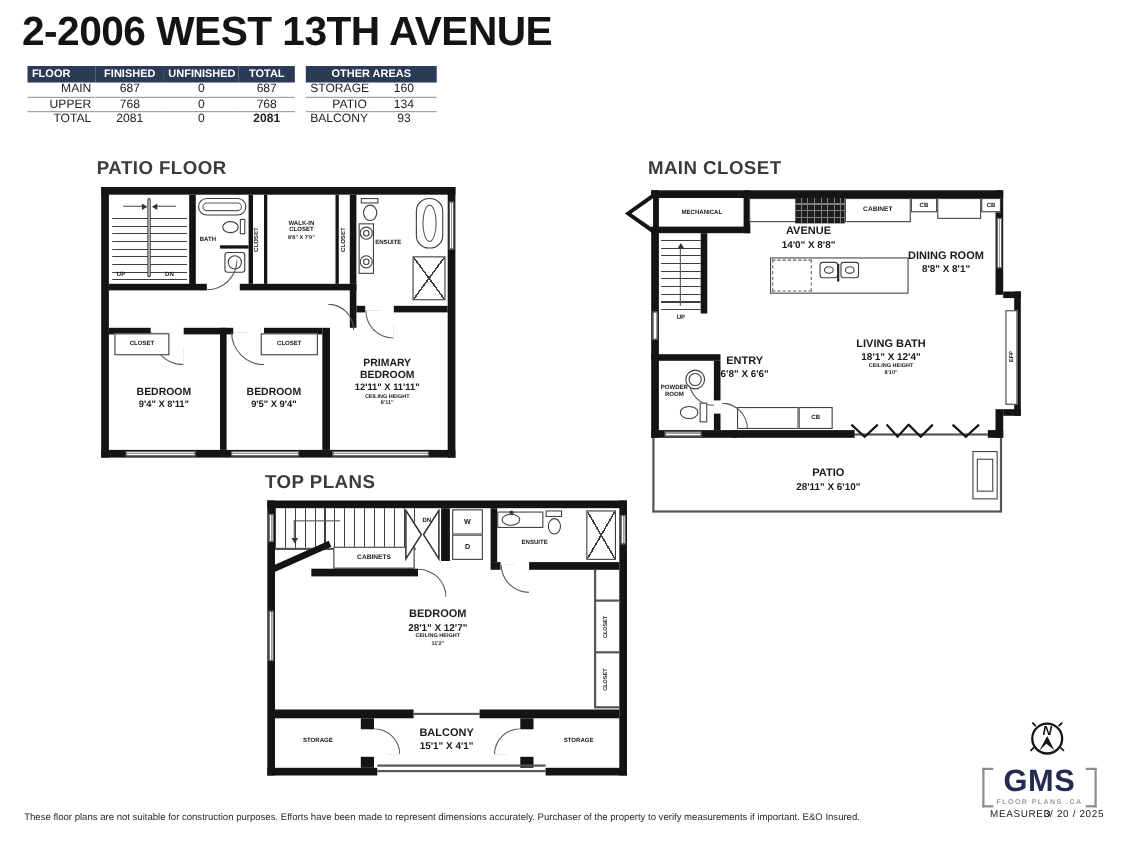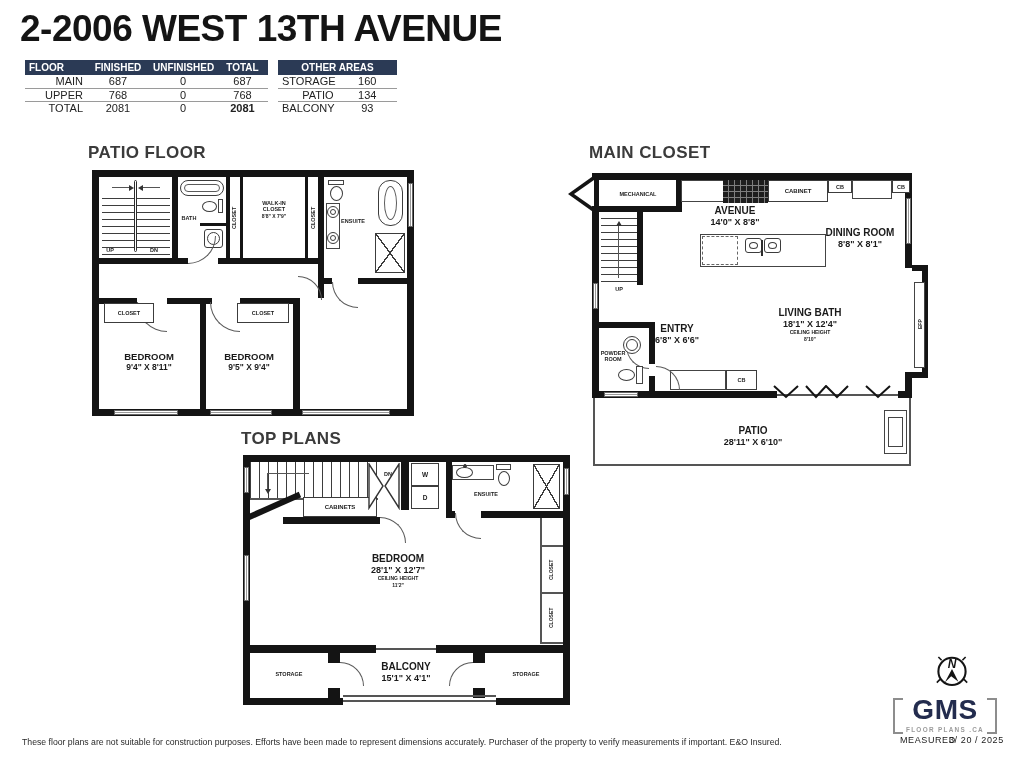--- a/index.html
+++ b/index.html
@@ -198,20 +198,26 @@
   <div class="cbx" style="left:145px;top:133px;width:52px;height:20px">CLOSET</div>
 
   <div class="lb" style="left:57px;top:192px">
       <span class="nm2">BEDROOM</span>
       <span class="dm2">9'4" X 8'11"</span>
     </div>
   <div class="lb" style="left:157px;top:192px">
       <span class="nm2">BEDROOM</span>
       <span class="dm2">9'5" X 9'4"</span>
     </div>
+  <div class="lb wrap" style="left:260px;top:178px;width:92px">
+      <span class="nm2">PRIMARY BEDROOM</span>
+      <span class="dm2">12'11" X 11'11"</span>
+      <span class="ch">CEILING HEIGHT</span>
+      <span class="ch">8'11"</span>
+    </div>
 </div>
 
 <div class="ftitle" style="left:589px;top:143px">MAIN CLOSET</div>
 <div class="plan" style="left:568px;top:170px;width:372px;height:300px">
 
   <i class="w" style="left:24px;top:3px;width:320px;height:7px"></i>
   <i class="w" style="left:24px;top:3px;width:7px;height:225px"></i>
   <i class="w" style="left:337px;top:3px;width:7px;height:95px"></i>
 
   <i class="w" style="left:344px;top:95px;width:16px;height:6px"></i>

